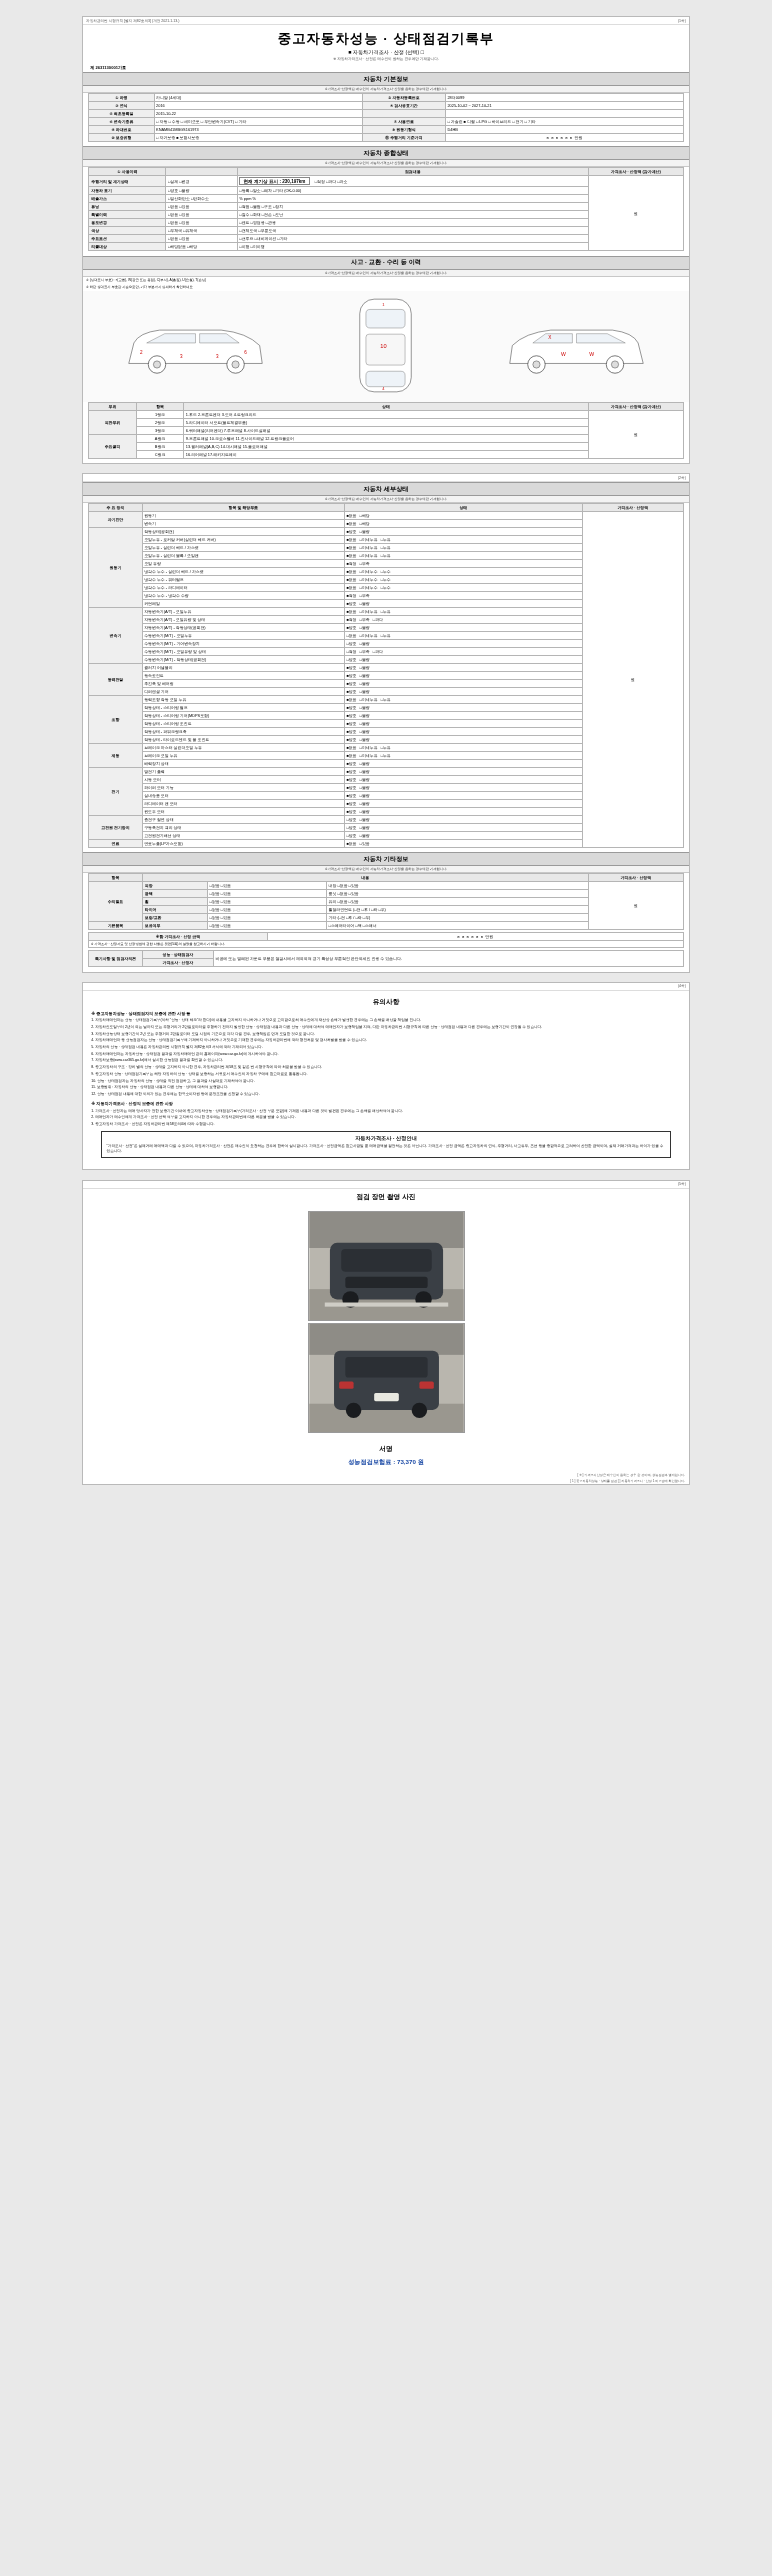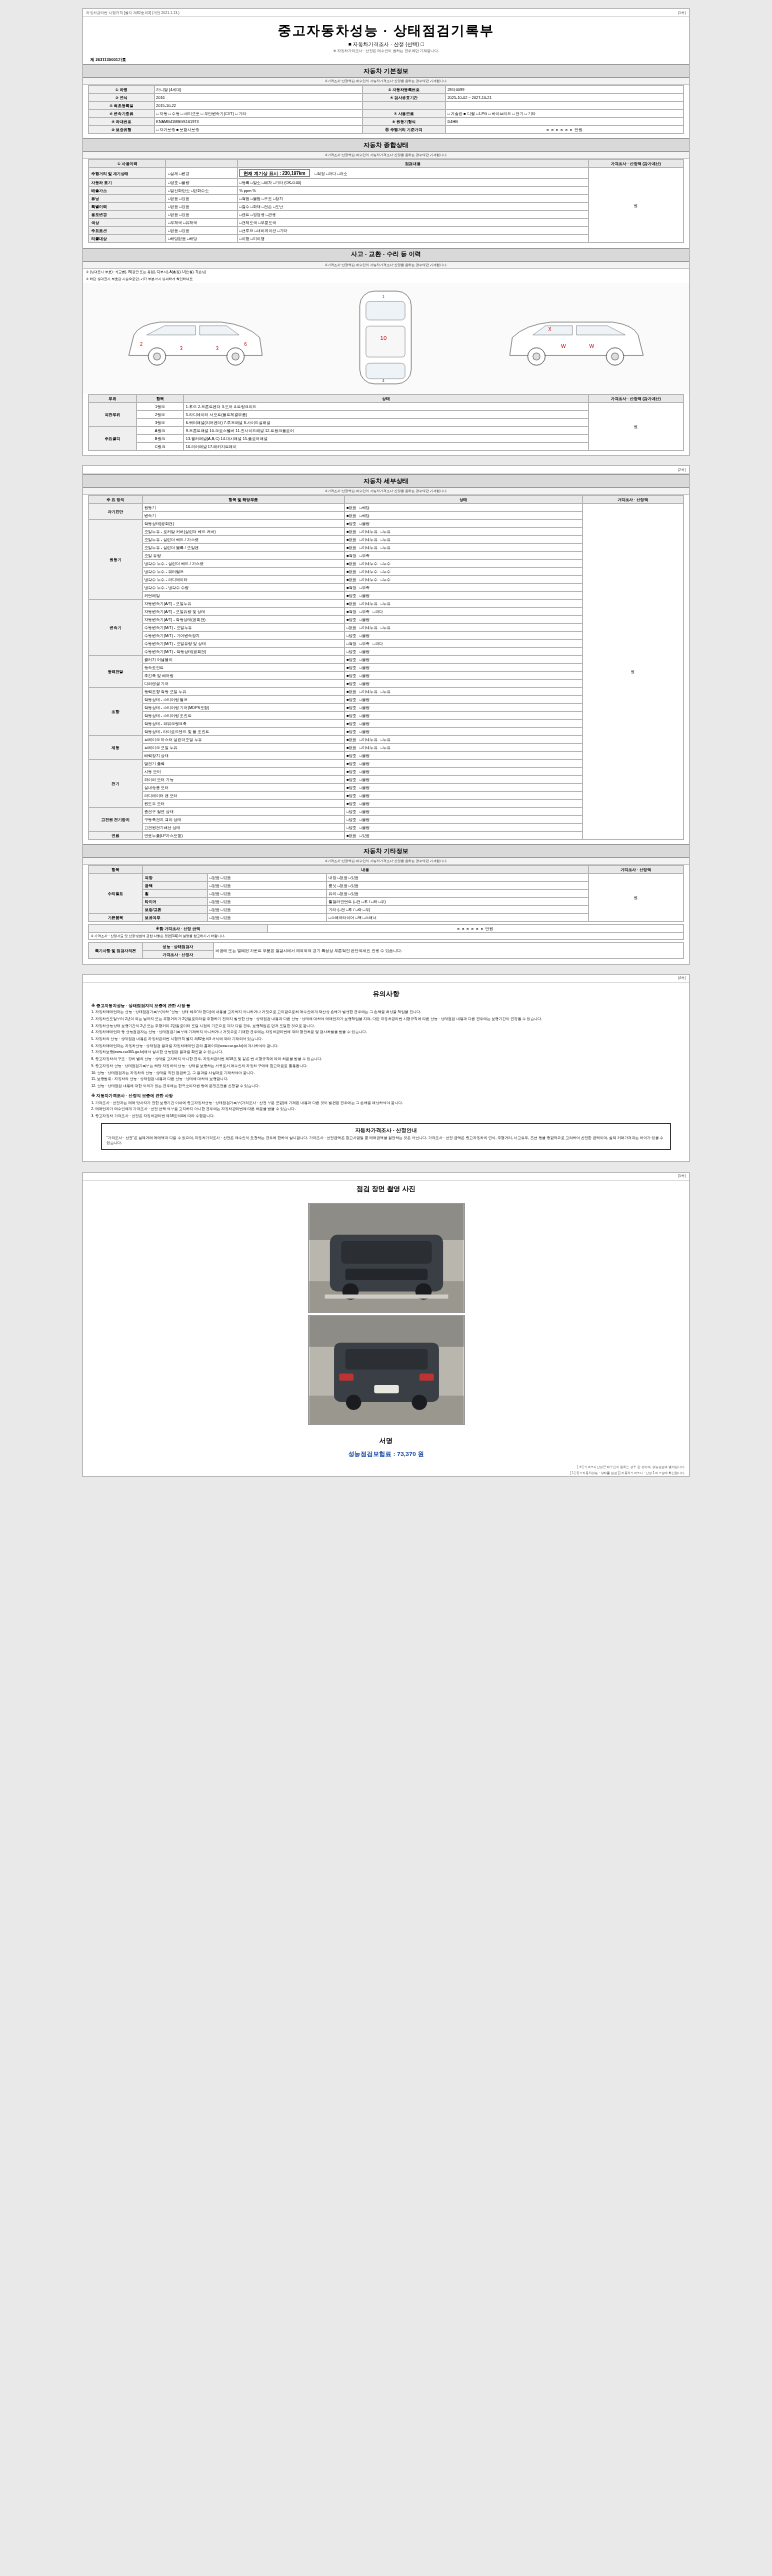--- a/index.html
+++ b/index.html
@@ -1,17 +1,17 @@
 <!DOCTYPE html>
 <html lang="ko" style="font-size:8.2px"><head>
 <meta charset="utf-8">
 <style>
   html,body{margin:0;padding:0;background:#e9e9e9;}
   body{font-family:"Liberation Sans","DejaVu Sans",sans-serif;}
-  .page{width:638px;margin:8px auto;background:#e9e9e9;position:relative;}
+  .page{width:638px;margin:16px auto;background:#e9e9e9;position:relative;}
   .sheet{background:#ffffff;border:0.5px solid #b9b9b9;margin:0 auto 9.3px auto;width:608px;box-sizing:border-box;}
   .tinytop{font-size:3.6px;color:#555;padding:1.5px 3.1px;border-bottom:0.5px solid #ddd;display:flex;justify-content:space-between;}
   .doc-title{text-align:center;font-size:13.4px;font-weight:bold;letter-spacing:1px;padding:5.2px 0 1px 0;}
   .doc-sub{text-align:center;font-size:5.2px;padding-bottom:1px;}
   .doc-sub2{text-align:center;font-size:3.6px;color:#444;padding-bottom:3.1px;}
   .docno{font-size:4.1px;padding:1px 0 2.1px 7.2px;font-weight:bold;}
   .band{background:#d9d9d9;border-top:0.5px solid #9a9a9a;border-bottom:0.5px solid #9a9a9a;text-align:center;font-size:6.2px;font-weight:bold;padding:1.5px 0;}
   .bandnote{text-align:center;font-size:3.3px;color:#333;padding:1px 0;background:#f3f3f3;border-bottom:0.5px solid #c8c8c8;}
   table{border-collapse:collapse;width:100%;font-size:3.9px;}
   td,th{border:0.5px solid #b5b5b5;padding:1px 1.5px;vertical-align:middle;}

